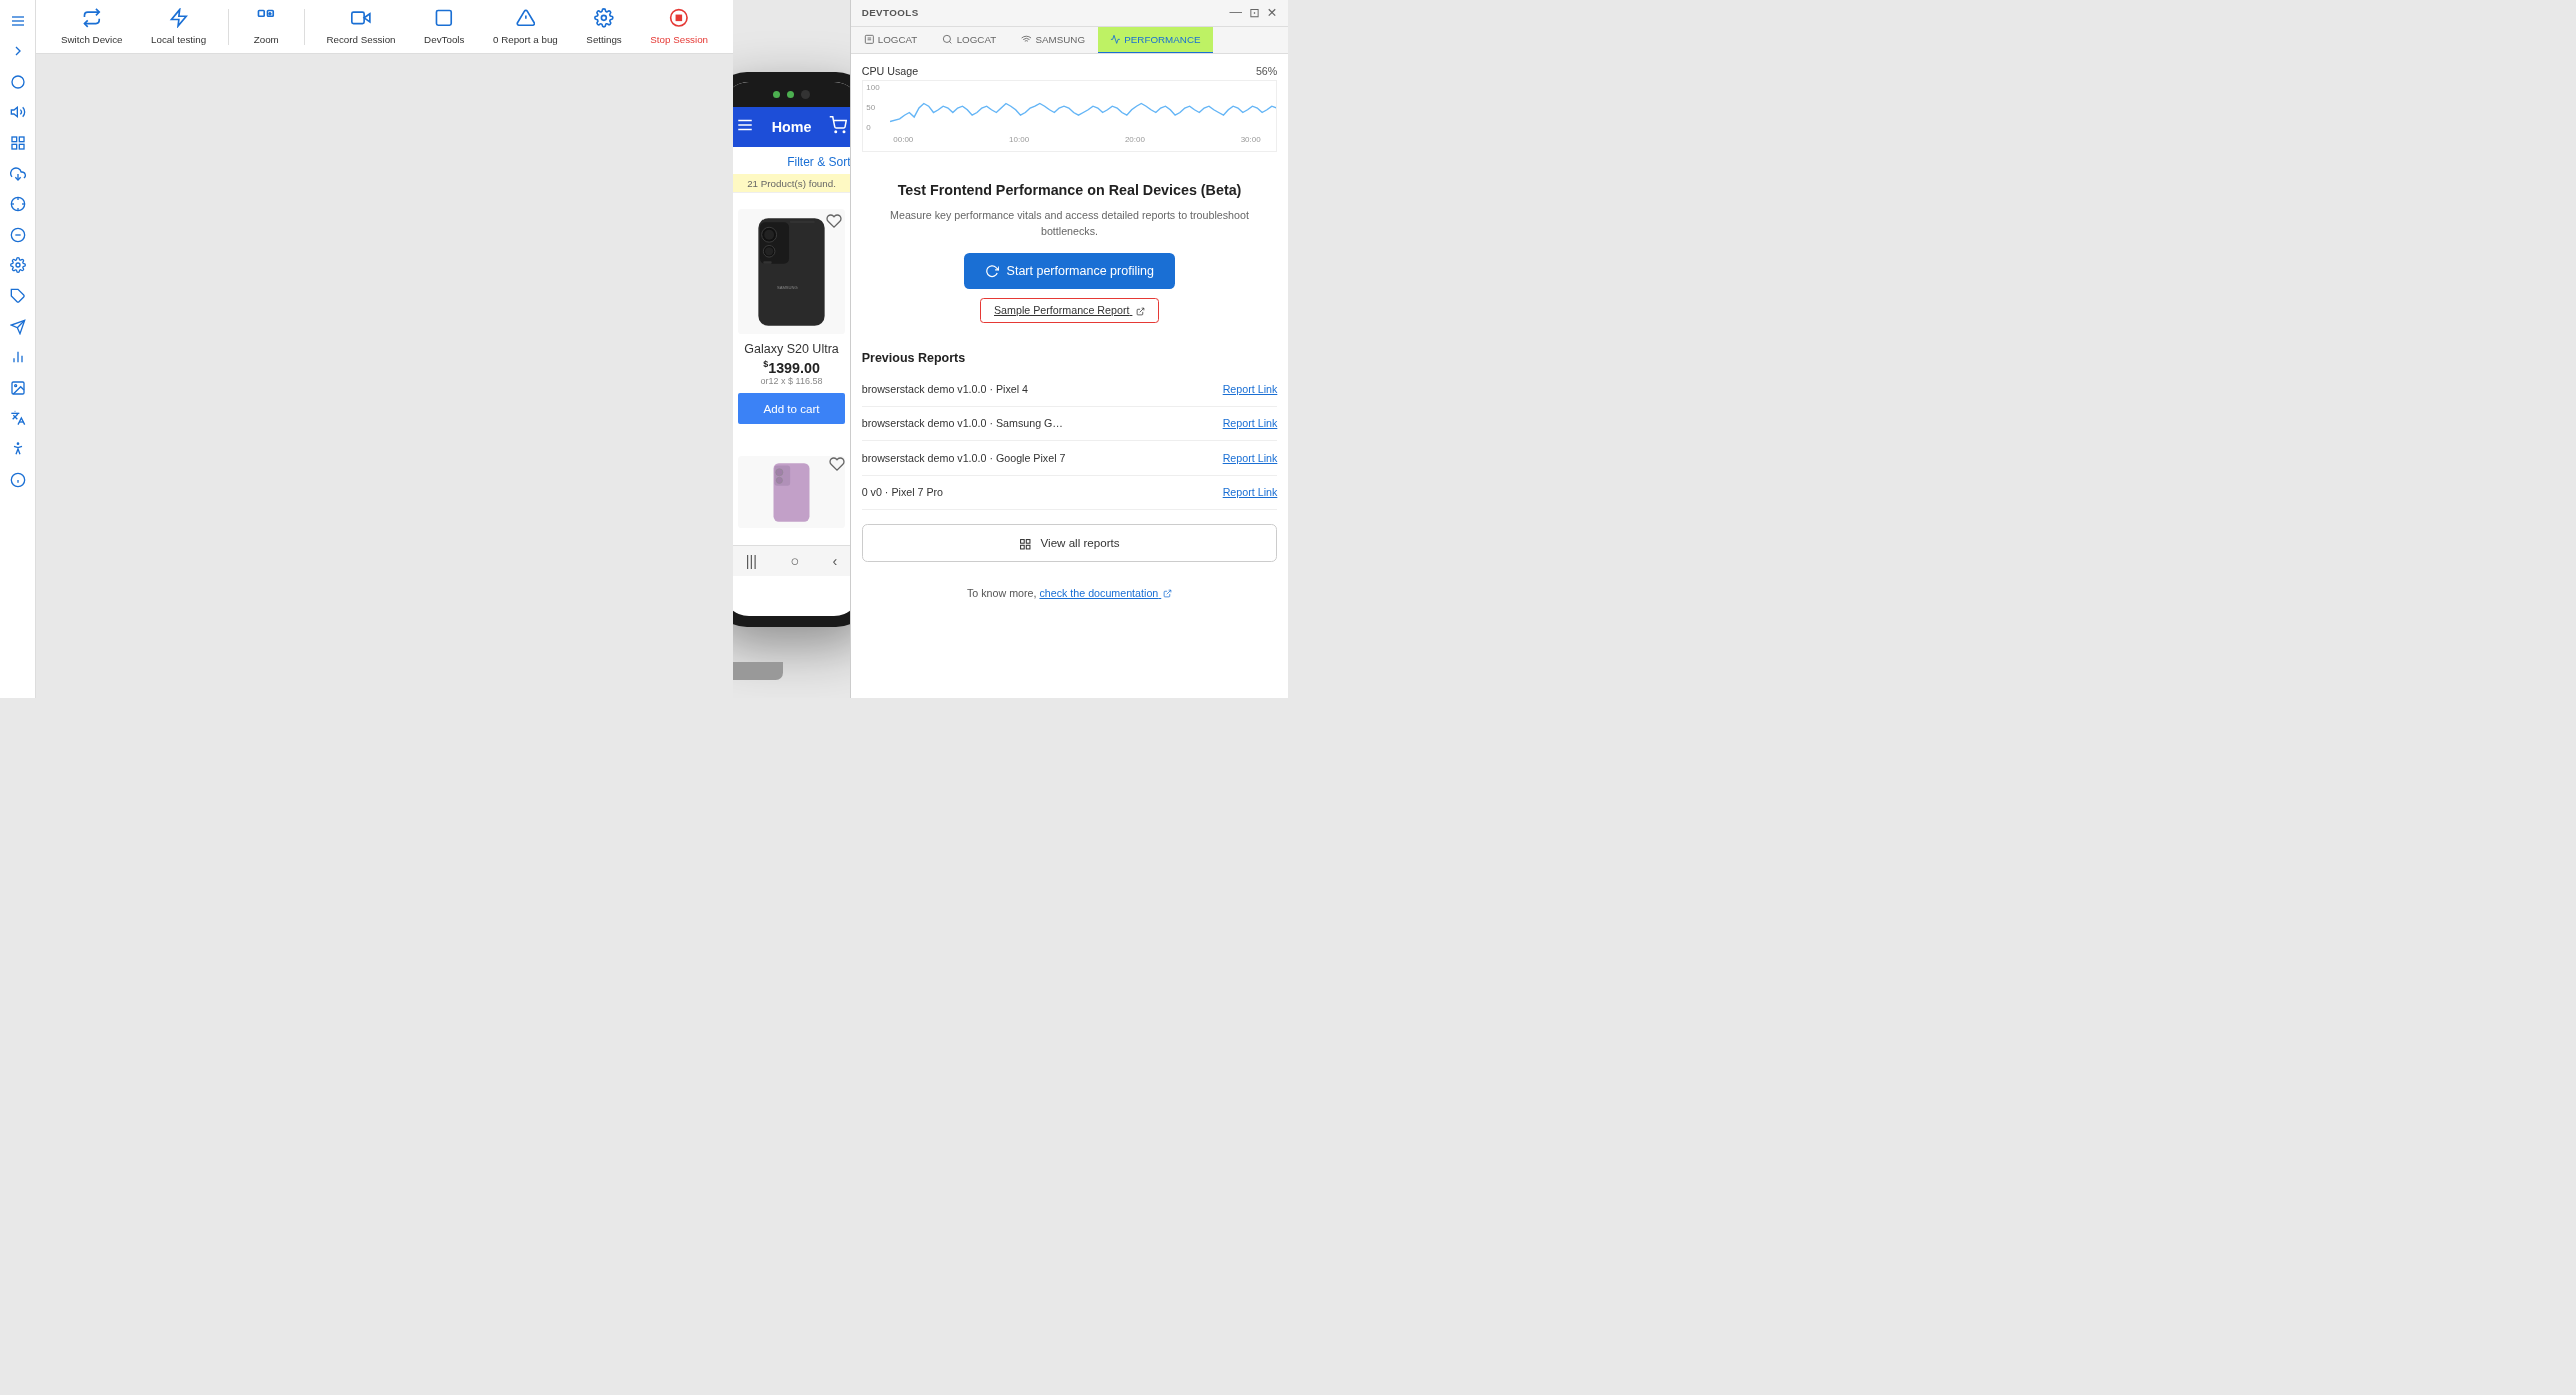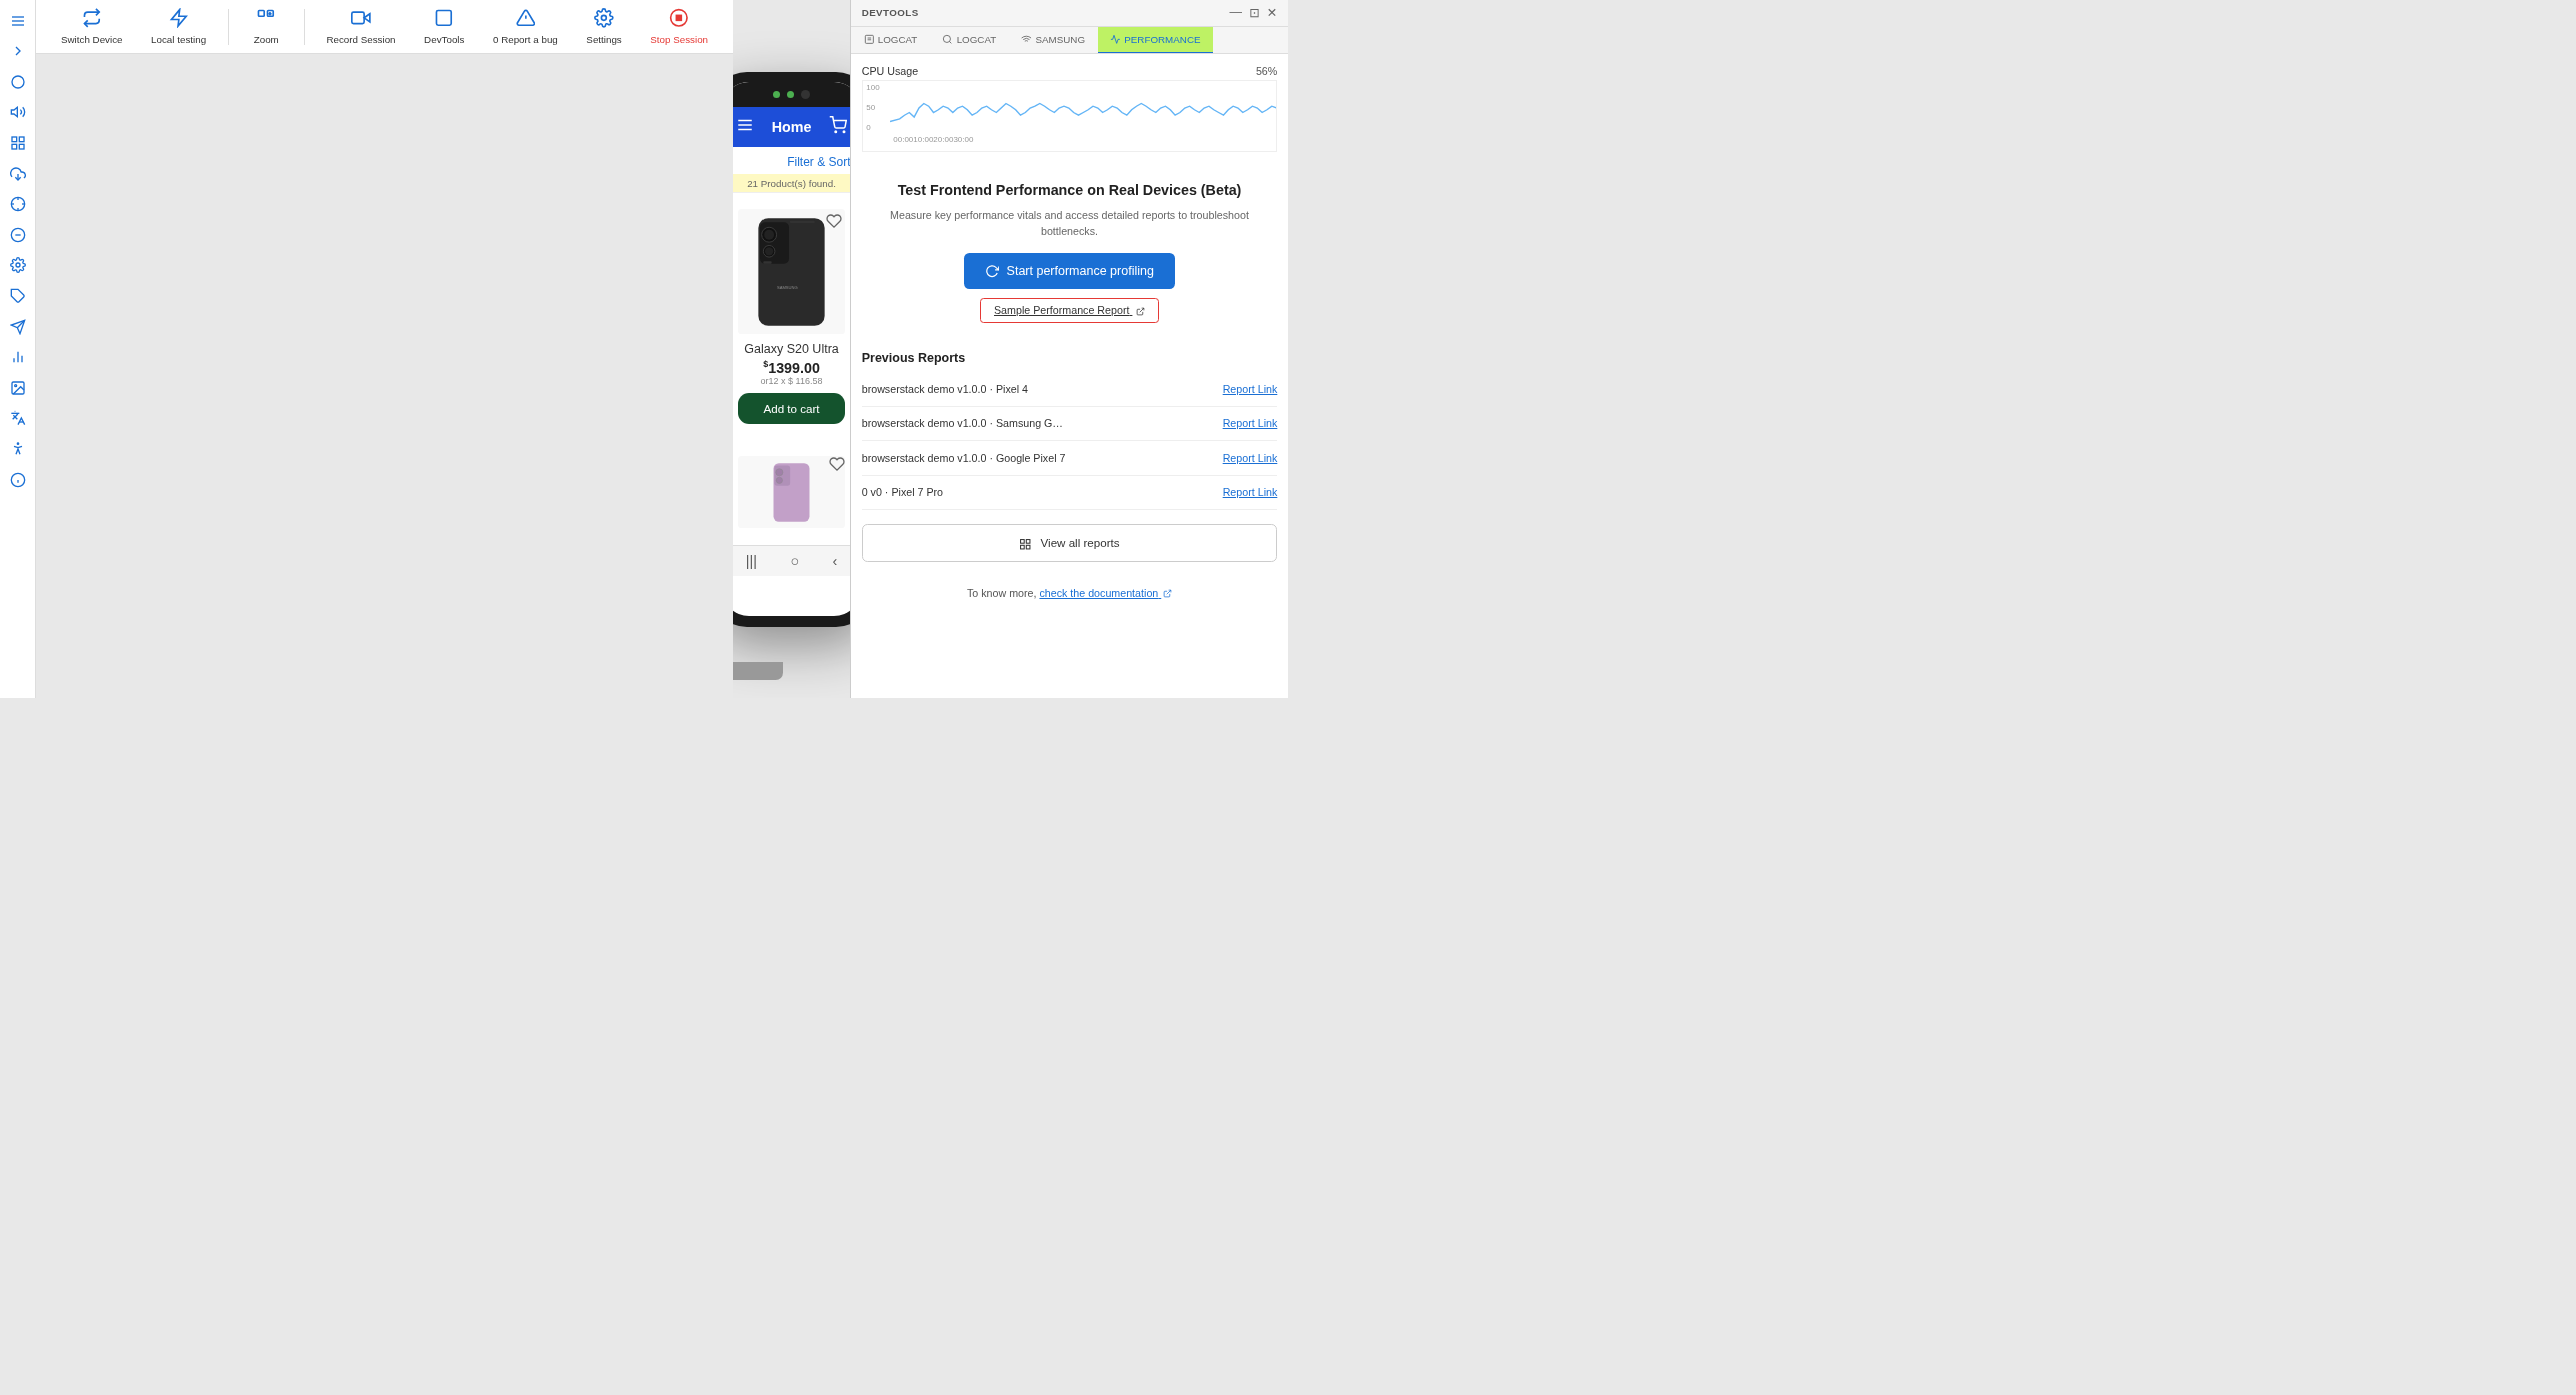--- a/index.html
+++ b/index.html
@@ -155,25 +155,25 @@
       font-size: 16px;
       color: #666;
       cursor: pointer;
     }
     .product-name { font-size: 12.5px; font-weight: 500; text-align: center; margin: 7.2px 0 3.6px; color: #333; }
     .product-price { text-align: center; font-size: 14.3px; font-weight: 700; color: #222; }
     .product-price sup { font-size: 9px; }
     .product-installment { text-align: center; font-size: 9px; color: #888; }
     .add-to-cart-btn {
       width: 100%;
-      background: #14532d;
+      background: #3b82f6;
       color: #fff;
       border: none;
       padding: 9px;
-      border-radius: 11px;
+      border-radius: 2px;
       font-size: 11.6px;
       cursor: pointer;
       margin-top: 7.2px;
     }
 
     .product-card-2 {
       background: #fff;
       margin: 7.2px;
       border-radius: 7.2px;
       padding: 9px;
@@ -295,23 +295,24 @@
       display: flex;
       flex-direction: column;
       justify-content: space-between;
       padding: 1.8px 3.6px;
     }
     .chart-y-label { font-size: 8px; color: #999; }
     .chart-x-labels {
       position: absolute;
       bottom: 0;
       left: 27px;
-      right: 0;
+      right: 12px;
       height: 16px;
       display: flex;
+      justify-content: space-between;
       padding: 0 3.6px;
     }
     .chart-x-label { font-size: 8px; color: #999; }
     .chart-area {
       position: absolute;
       left: 27px;
       right: 0;
       top: 0;
       bottom: 16px;
     }

